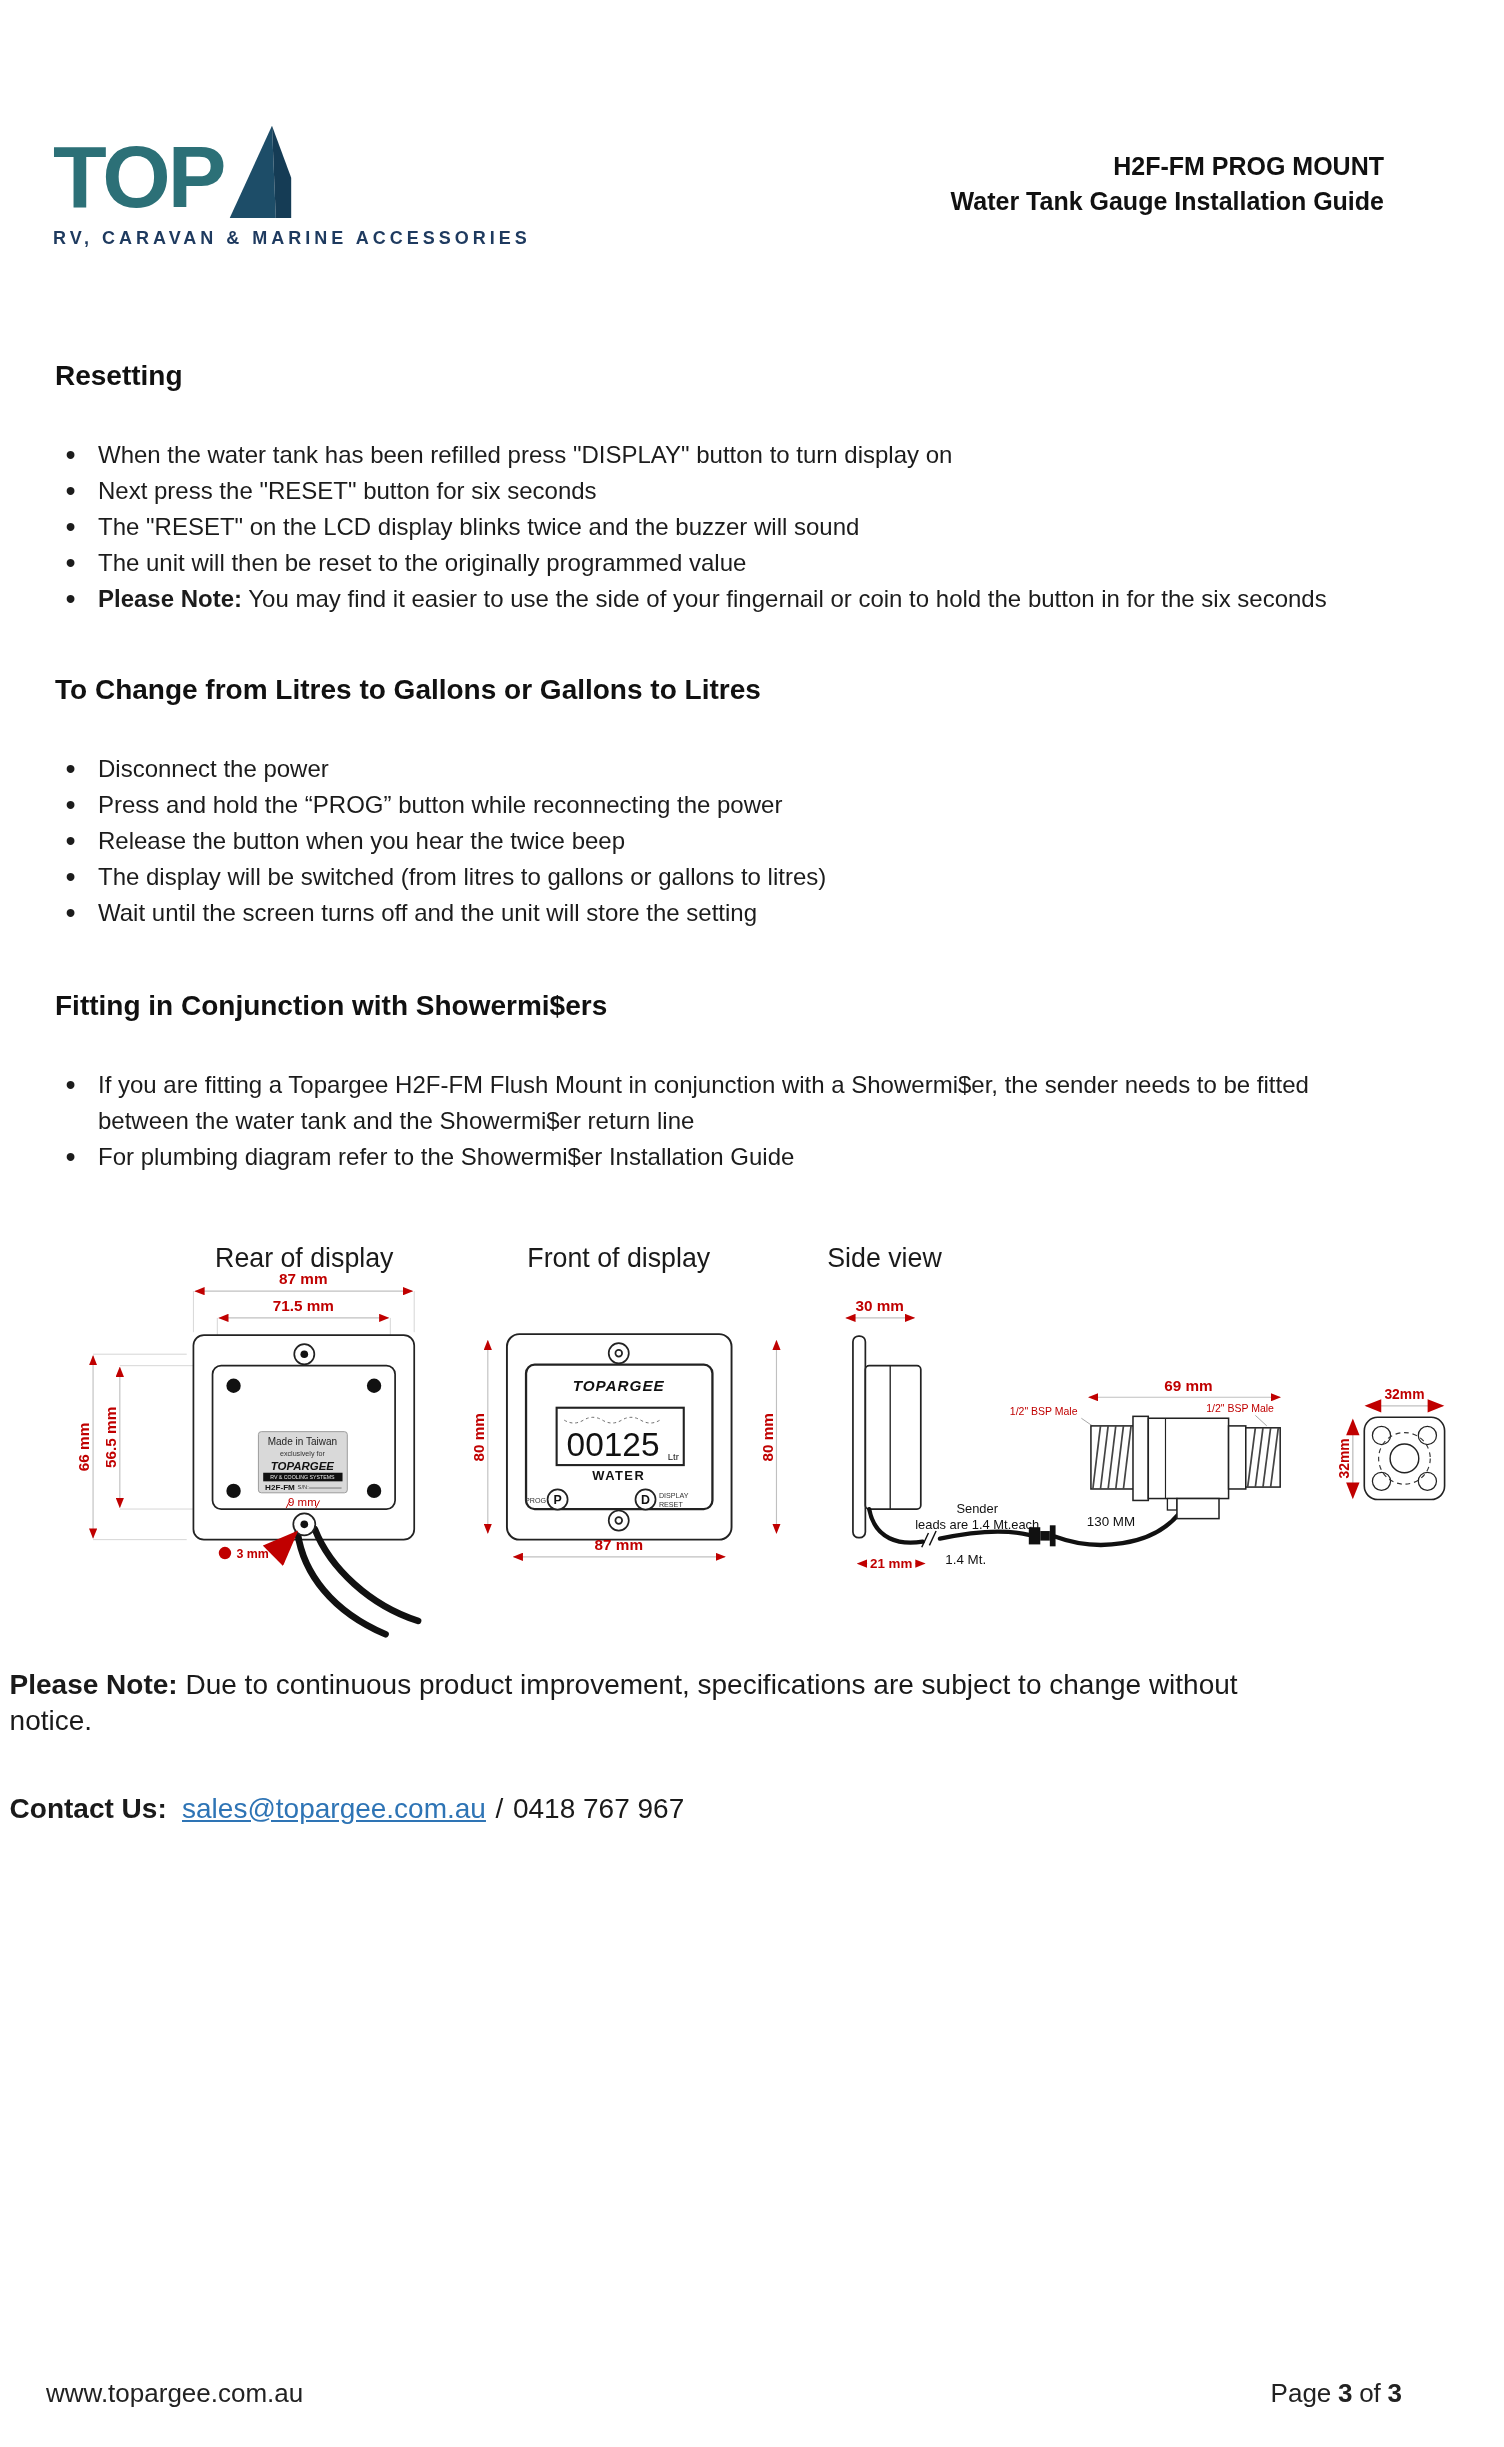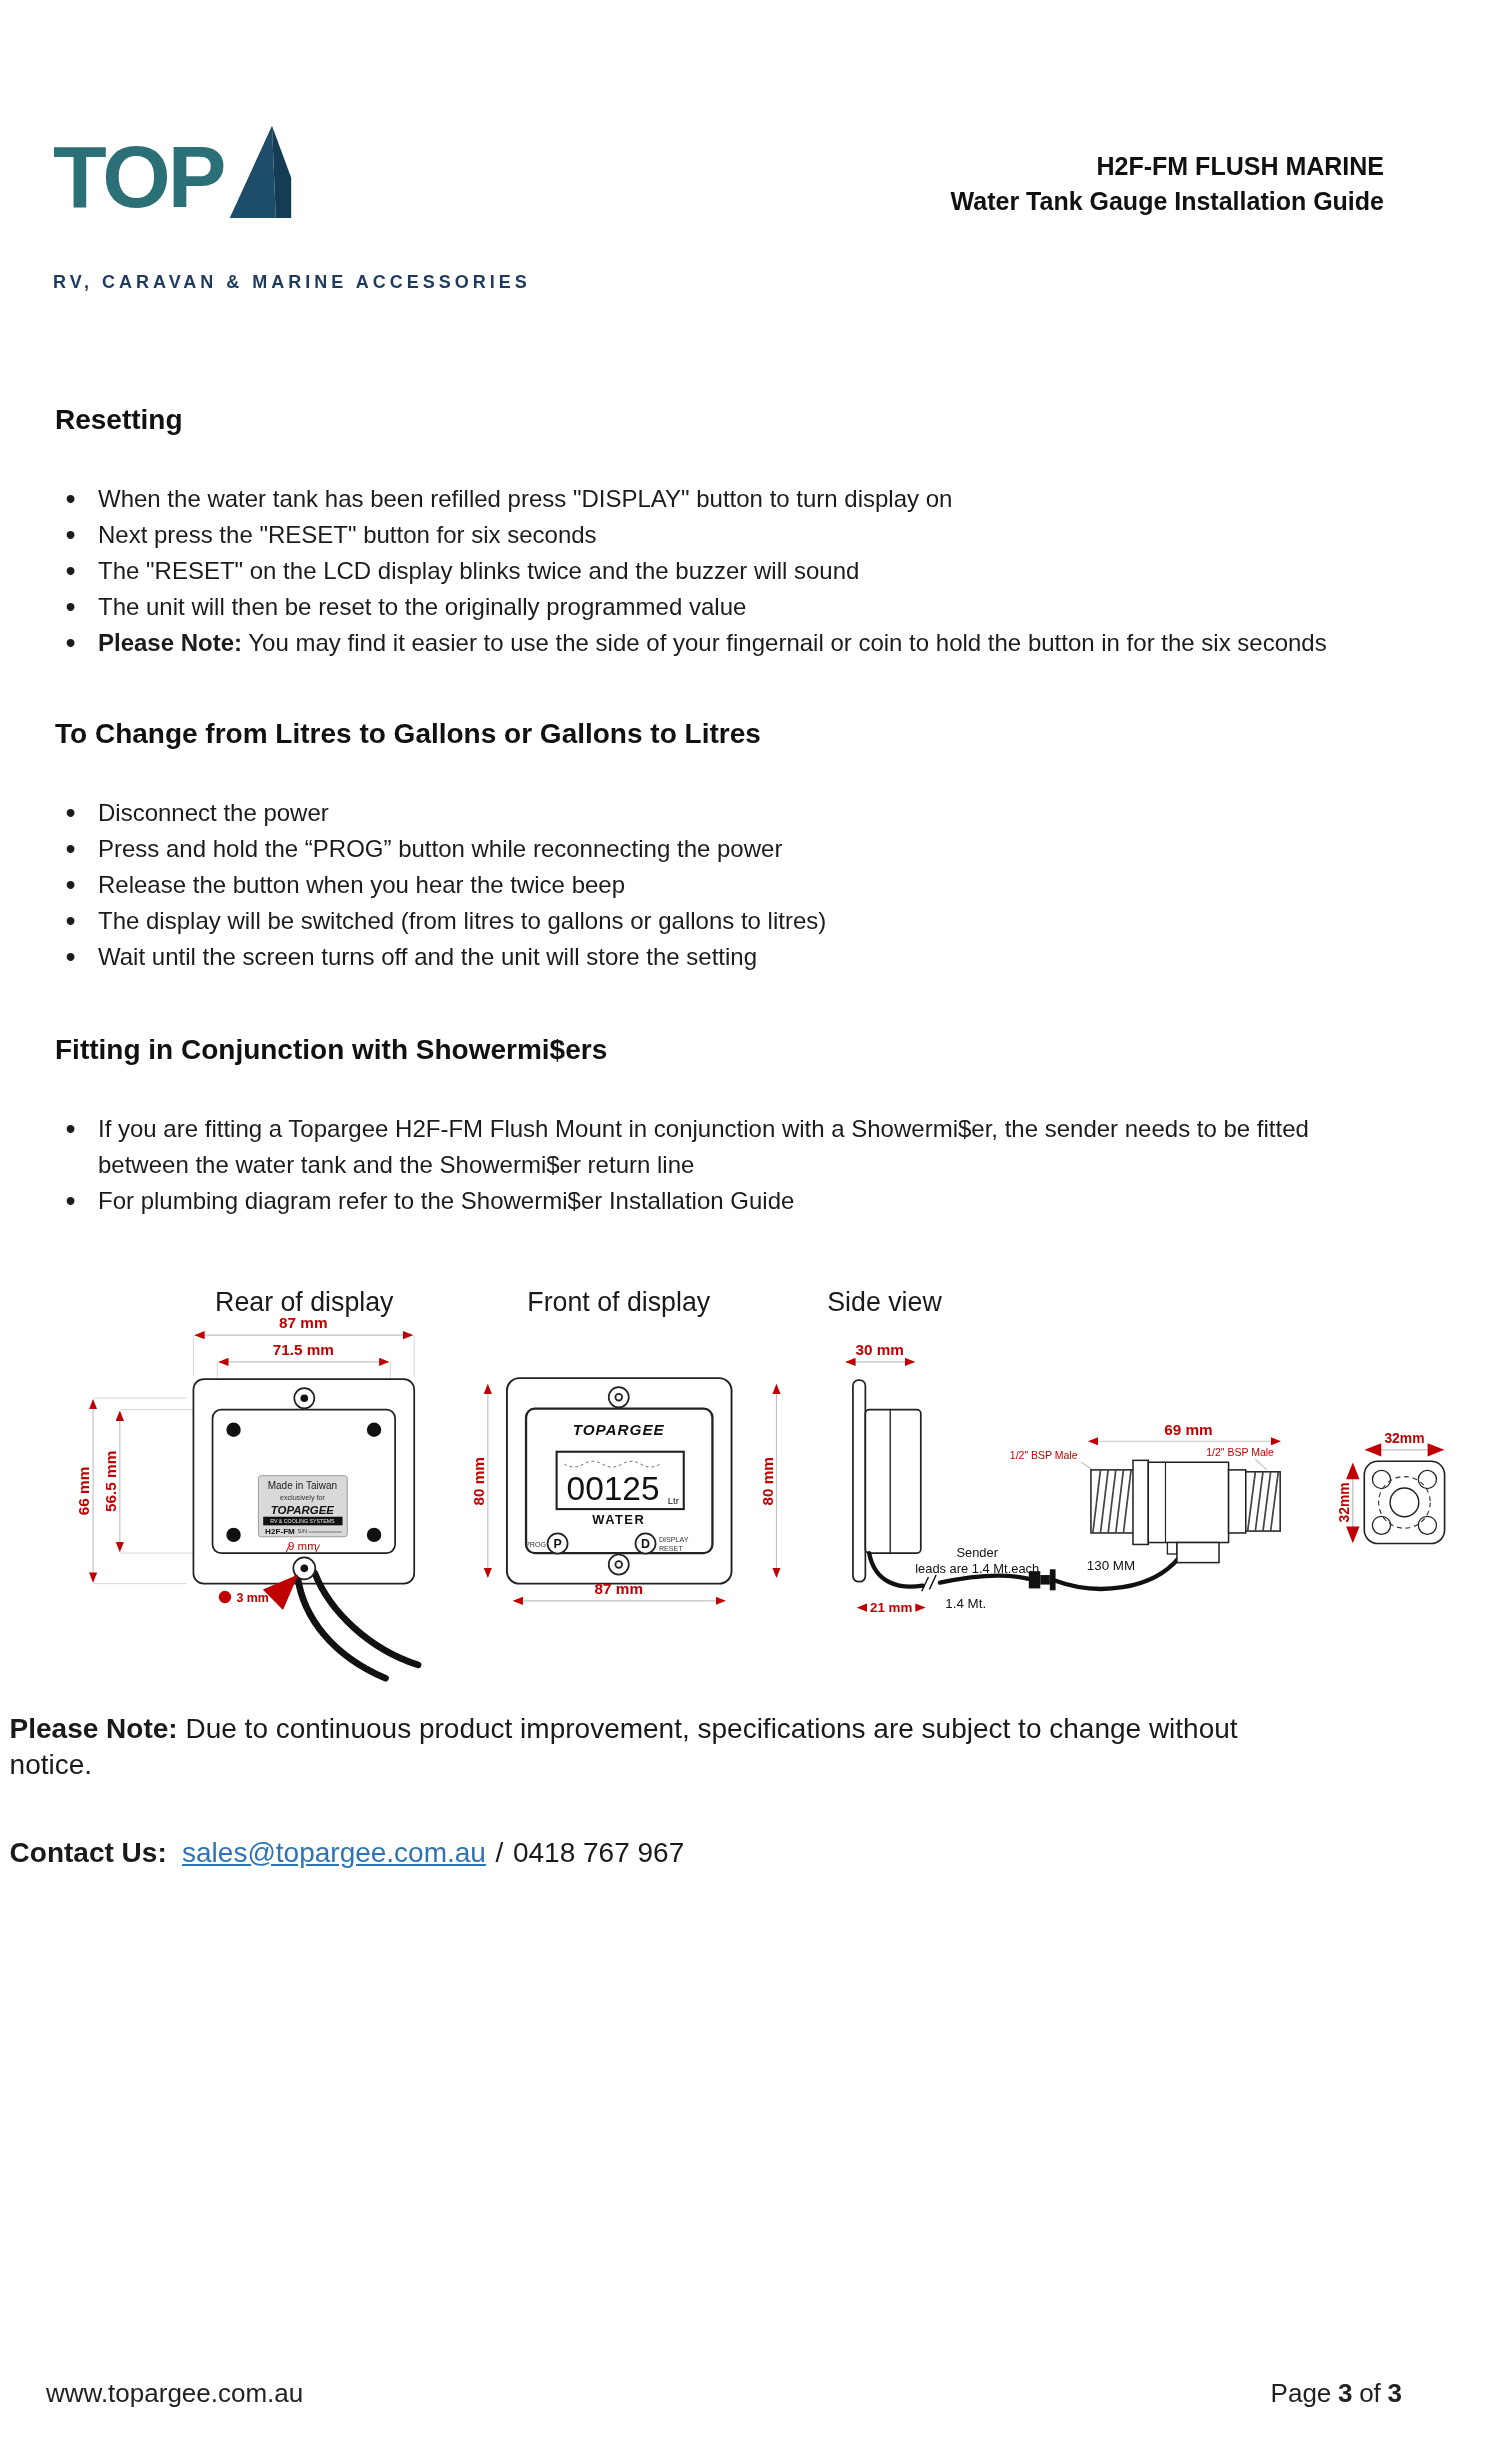--- a/index.html
+++ b/index.html
@@ -1,21 +1,21 @@
 <!DOCTYPE html>
 <html><head>
 <meta charset="utf-8">
 <style>
   html,body{margin:0;padding:0;background:#ffffff;}
   body{font-family:"Liberation Sans","DejaVu Sans",sans-serif;color:#1a1a1a;}
   .page{position:relative;width:1505px;height:2447px;background:#fff;overflow:hidden;}
 
   
   .header{display:flex;justify-content:space-between;align-items:flex-start;padding:122px 121px 0 53px;}
-  .logo-block{display:flex;flex-direction:column;gap:44px;}
+  .logo-block{display:flex;flex-direction:column;}
   .logo-word{display:flex;align-items:flex-end;color:#2c7077;font-weight:bold;font-size:88px;line-height:0.92;letter-spacing:-2.9px;}
   .logo-sail{width:75px;height:96px;margin:0 -1.9px;}
   .logo-tagline{margin-top:9.6px;font-size:18px;font-weight:bold;letter-spacing:4px;color:#1e3a5f;}
   .doc-title{text-align:right;font-weight:bold;font-size:25px;line-height:35px;padding-top:27px;color:#111;}
 
   
   .content{padding:0 122px 0 55px;}
   .sec-heading{font-size:28px;font-weight:bold;color:#111;margin:0;}
   .h1{margin-top:111px;}
   .h2{margin-top:57px;}
@@ -56,21 +56,21 @@
       <div class="logo-word">
         <span>TOP</span>
         <svg class="logo-sail" viewBox="0 0 78 100">
           <polygon points="8,100 52,4 56,100" fill="#1d4d68"></polygon>
           <polygon points="56,100 52,4 72,58 72,100" fill="#153c55"></polygon>
         </svg>
       </div>
       <div class="logo-tagline">RV, CARAVAN &amp; MARINE ACCESSORIES</div>
     </div>
     <div class="doc-title">
-      <div>H2F-FM FLUSH MARINE</div>
+      <div>H2F-FM PROG MOUNT</div>
       <div>Water Tank Gauge Installation Guide</div>
     </div>
   </div>
 
   <div class="content">
 
     <h2 class="sec-heading h1">Resetting</h2>
     <ul class="bullets">
       <li>When the water tank has been refilled press "DISPLAY" button to turn display on</li>
       <li>Next press the "RESET" button for six seconds</li>

